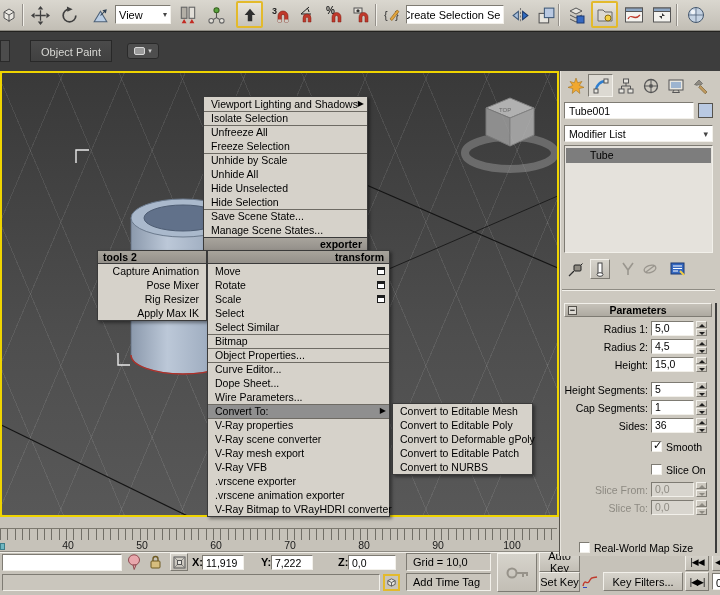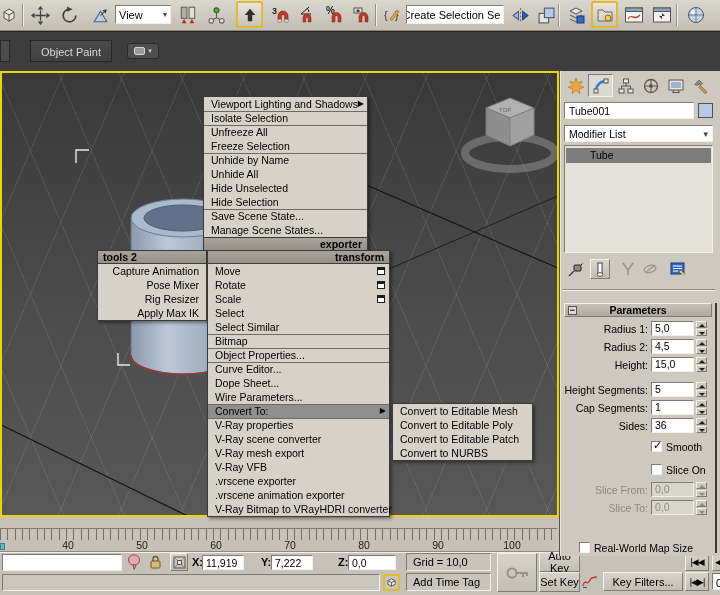--- a/index.html
+++ b/index.html
@@ -294,21 +294,21 @@
         <text x="497" y="39" font-size="6" fill="#6e6e6e">TOP</text>
       </g>
     </svg>
   </div>
 
   <div class="qmenu" style="left:203px;top:96px;width:165px">
     <div class="mi"><span>Viewport Lighting and Shadows</span><span class="arr">▶</span></div>
     <div class="mi sep"><span>Isolate Selection</span></div>
     <div class="mi sep"><span>Unfreeze All</span></div>
     <div class="mi"><span>Freeze Selection</span></div>
-    <div class="mi sep"><span>Unhide by Name</span></div>
+    <div class="mi sep"><span>Unhide by Scale</span></div>
     <div class="mi"><span>Unhide All</span></div>
     <div class="mi"><span>Hide Unselected</span></div>
     <div class="mi"><span>Hide Selection</span></div>
     <div class="mi sep"><span>Save Scene State...</span></div>
     <div class="mi"><span>Manage Scene States...</span></div>
     <div class="qhdr bottom" style="text-align:right">exporter</div>
   </div>
 
   <div class="qmenu" style="left:97px;top:250px;width:110px">
     <div class="qhdr">tools 2</div>
@@ -336,20 +336,21 @@
     <div class="mi"><span>V-Ray mesh export</span></div>
     <div class="mi"><span>V-Ray VFB</span></div>
     <div class="mi"><span>.vrscene exporter</span></div>
     <div class="mi"><span>.vrscene animation exporter</span></div>
     <div class="mi"><span>V-Ray Bitmap to VRayHDRI converter</span></div>
   </div>
 
   <div class="qmenu" style="left:392px;top:403px;width:141px">
     <div class="mi"><span>Convert to Editable Mesh</span></div>
     <div class="mi"><span>Convert to Editable Poly</span></div>
+    <div class="mi"><span>Convert to Deformable gPoly</span></div>
     <div class="mi"><span>Convert to Editable Patch</span></div>
     <div class="mi"><span>Convert to NURBS</span></div>
   </div>
 
   <div class="ruler"></div>
   <span class="tick-label" style="left:68px">40</span>
   <span class="tick-label" style="left:142px">50</span>
   <span class="tick-label" style="left:216px">60</span>
   <span class="tick-label" style="left:290px">70</span>
   <span class="tick-label" style="left:364px">80</span>

